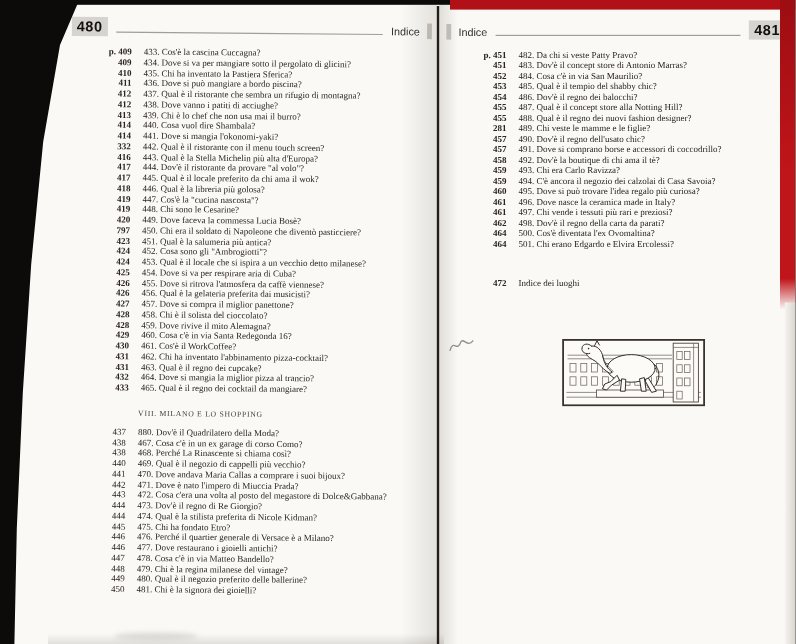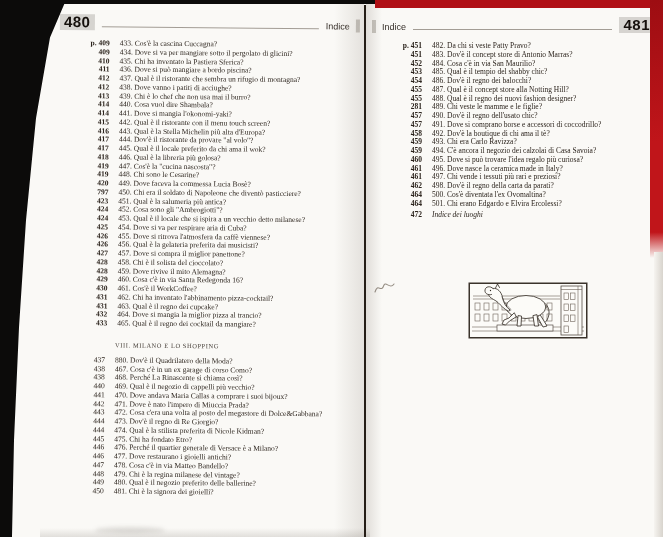--- a/index.html
+++ b/index.html
@@ -21,36 +21,36 @@
     background:linear-gradient(to right,rgba(70,55,40,0.14),rgba(70,55,40,0));}
   .bottom-shade{position:absolute;left:40px;bottom:0;width:330px;height:9px;
     background:linear-gradient(to top,rgba(40,30,20,0.12),rgba(40,30,20,0));}
 
   
   .page-content{position:absolute;color:#2c241d;}
   .page-left-content{left:60px;top:14px;width:300px;transform:rotate(0.5deg);transform-origin:0 0;}
   .page-right-content{left:372px;top:17px;width:282px;}
 
   .hdr{display:flex;align-items:flex-end;font-family:"Liberation Sans",sans-serif;}
-  .folio{font-weight:bold;font-size:15px;line-height:14px;letter-spacing:0.5px;
+  .folio{font-weight:bold;font-size:12px;line-height:14px;letter-spacing:0.5px;
          background:#d6d4d0;color:#15100c;padding:1px 4px;}
   .hdr-rule{flex:1;height:1px;background:#a39d95;margin:0 7px 3px 7px;}
   .hdr-label{font-size:9px;line-height:12px;color:#37302a;}
   .hdr-bar{width:4px;height:13px;background:#c9c6c0;}
   .hdr-bar.left{margin-right:6px;}
   .hdr-bar.right{margin-left:6px;}
 
   .entries{margin-top:9px;}
   .row{display:flex;font-size:7.5px;line-height:8.75px;white-space:nowrap;}
   .pnum{width:48px;flex:none;text-align:right;}
   .pr .pnum{width:50px;font-weight:bold;}
   .q{margin-left:10px;}
   .section-head{margin:13px 0 8px 58px;font-size:6.4px;letter-spacing:0.6px;color:#433c35;}
-  .footer-row{margin-top:3px;}
-  .footer-row .q{font-style:italic;}
+  .footer-row{margin-top:24px;}
+  .footer-row .q{}
 
   .illus{position:absolute;left:96px;top:265px;}
   .scribble{position:absolute;left:1px;top:262px;}
   .smudge{position:absolute;left:95px;top:527px;width:70px;height:6px;border-radius:50%;
           background:rgba(60,50,40,0.14);filter:blur(2px);}
 </style>
 </head>
 <body>
 
 <div class="scene">
@@ -104,21 +104,21 @@
           <span class="pnum">414</span>
           <span class="q">440. Cosa vuol dire Shambala?</span>
         </div>
 
         <div class="row pr">
           <span class="pnum">414</span>
           <span class="q">441. Dove si mangia l'okonomi-yaki?</span>
         </div>
 
         <div class="row pr">
-          <span class="pnum">415</span>
+          <span class="pnum">332</span>
           <span class="q">442. Qual è il ristorante con il menu touch screen?</span>
         </div>
 
         <div class="row pr">
           <span class="pnum">416</span>
           <span class="q">443. Qual è la Stella Michelin più alta d'Europa?</span>
         </div>
 
         <div class="row pr">
           <span class="pnum">417</span>

